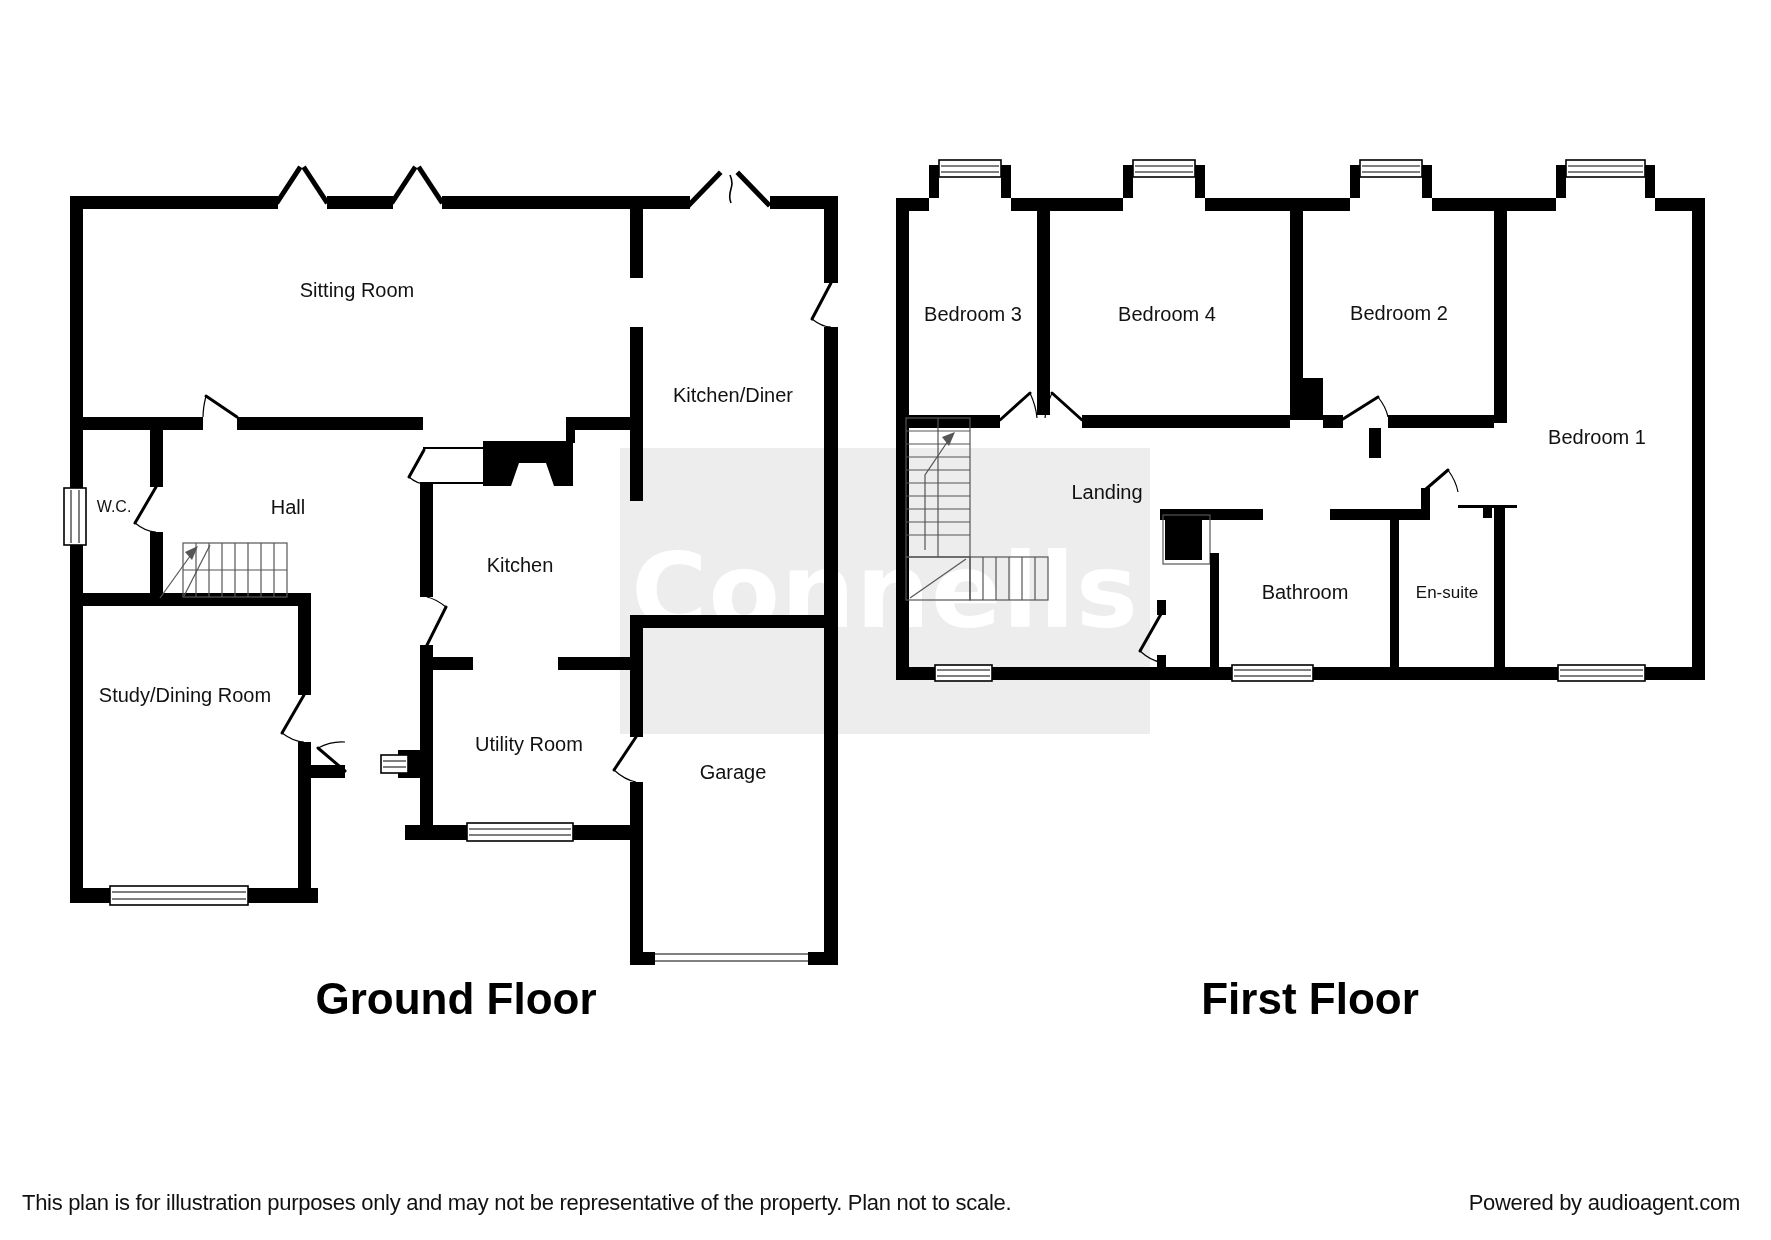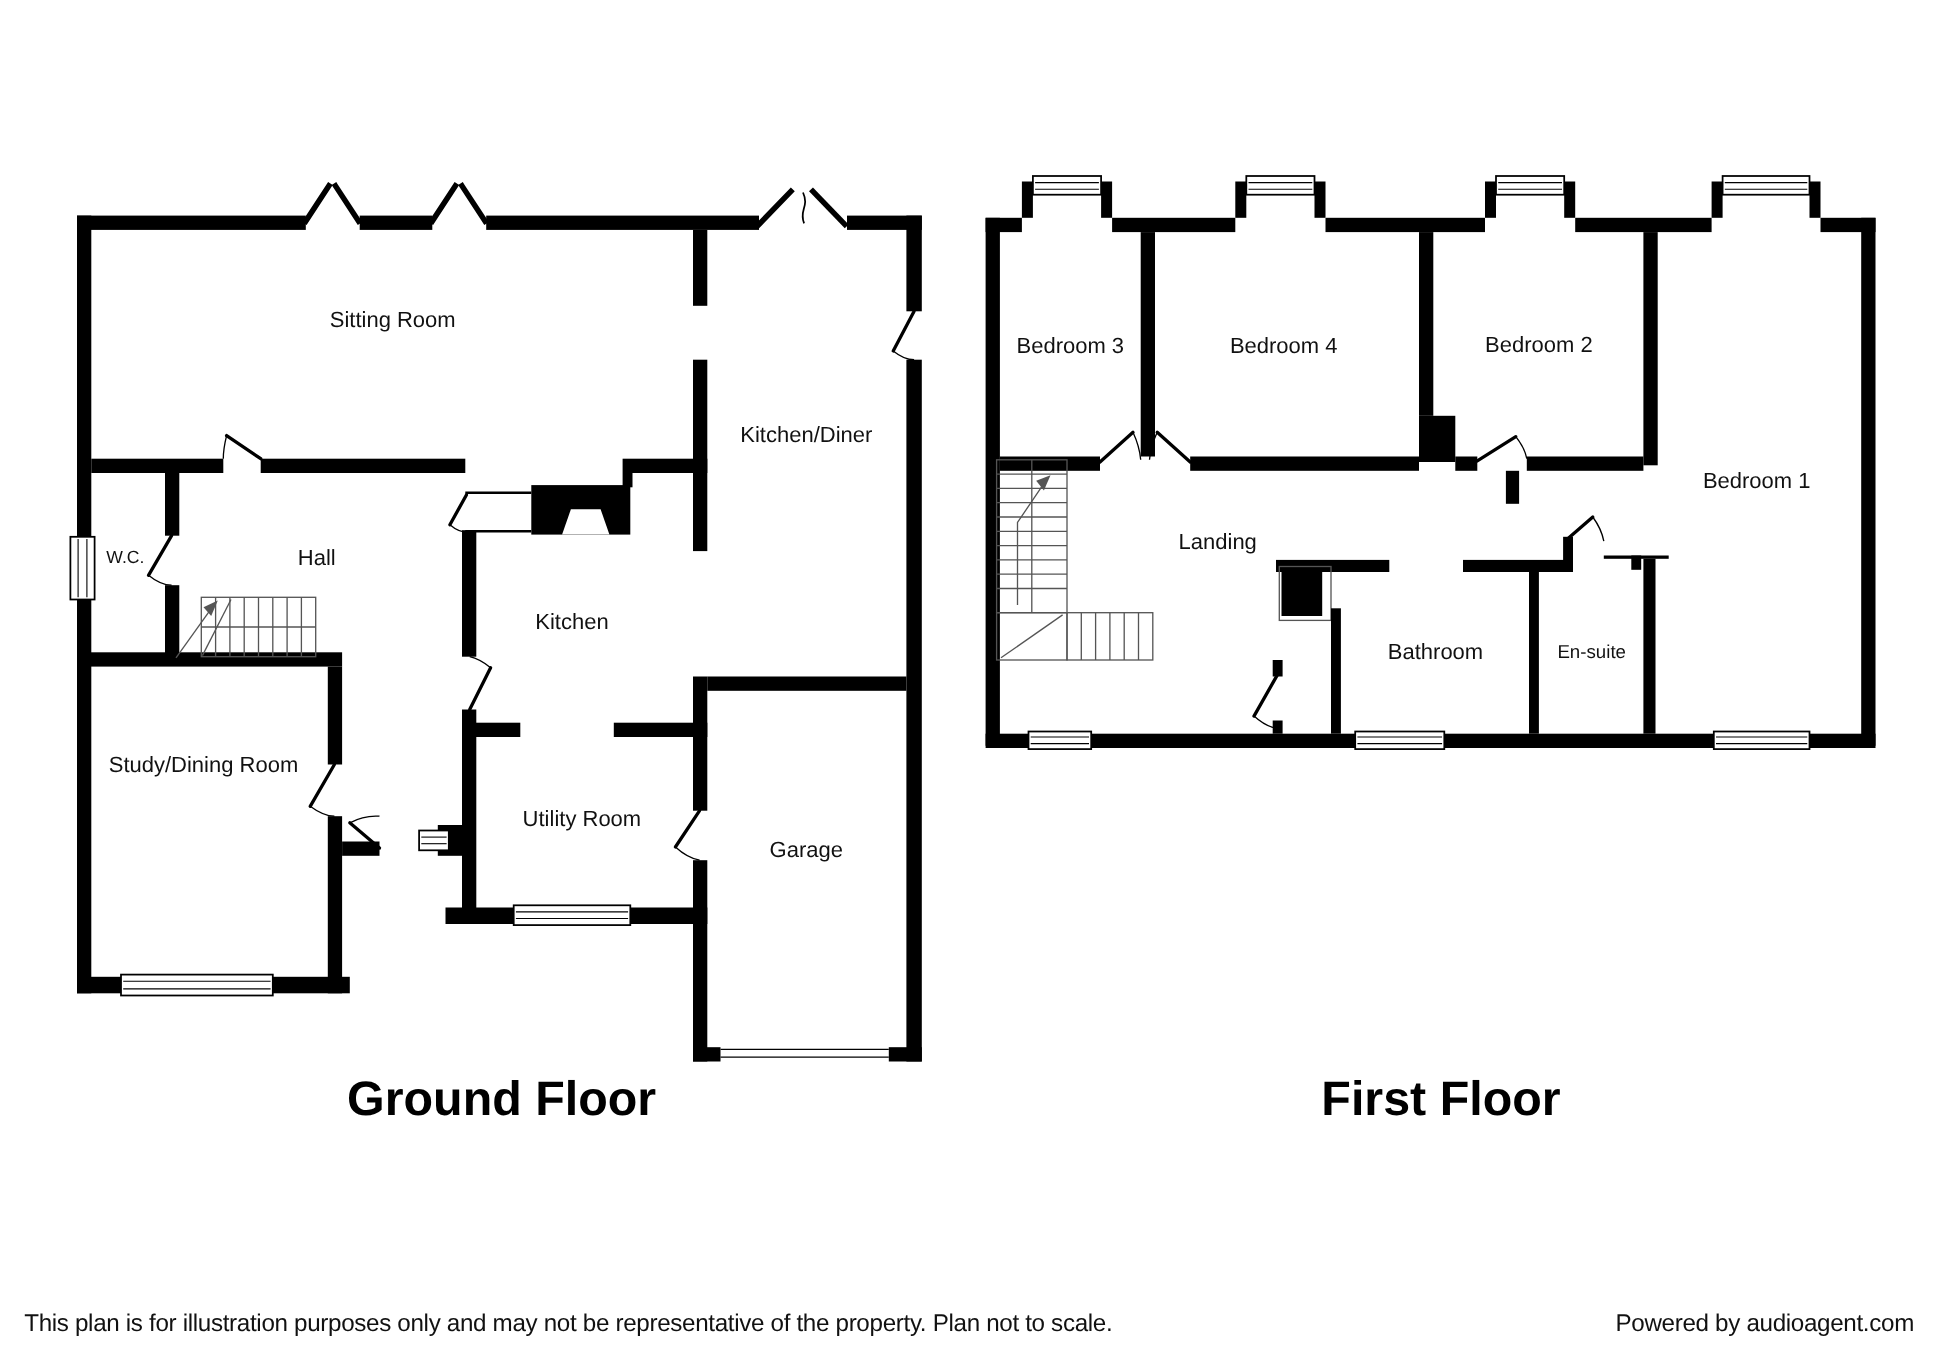--- a/index.html
+++ b/index.html
@@ -23,20 +23,23 @@
   .open{stroke:#000;stroke-width:5;fill:none;stroke-linecap:square;}
   .squig{stroke:#000;stroke-width:1.6;fill:none;}
   .stair{stroke:#555;stroke-width:1.2;fill:none;}
   .thinwall{stroke:#000;stroke-width:2.2;fill:none;}
 </style>
 </head>
 <body>
 
 <div id="canvas">
 
+  <div id="watermark">
+    <span>Connells</span>
+  </div>
 
   <svg width="1771" height="1240" viewBox="0 0 1771 1240">
 
     <g>
       <rect class="wall" x="70" y="196" width="208" height="13"></rect>
       <rect class="wall" x="327" y="196" width="66" height="13"></rect>
       <rect class="wall" x="442" y="196" width="248" height="13"></rect>
       <rect class="wall" x="770" y="196" width="68" height="13"></rect>
       <rect class="wall" x="70" y="196" width="13" height="292"></rect>
       <rect class="wall" x="70" y="545" width="13" height="358"></rect>

